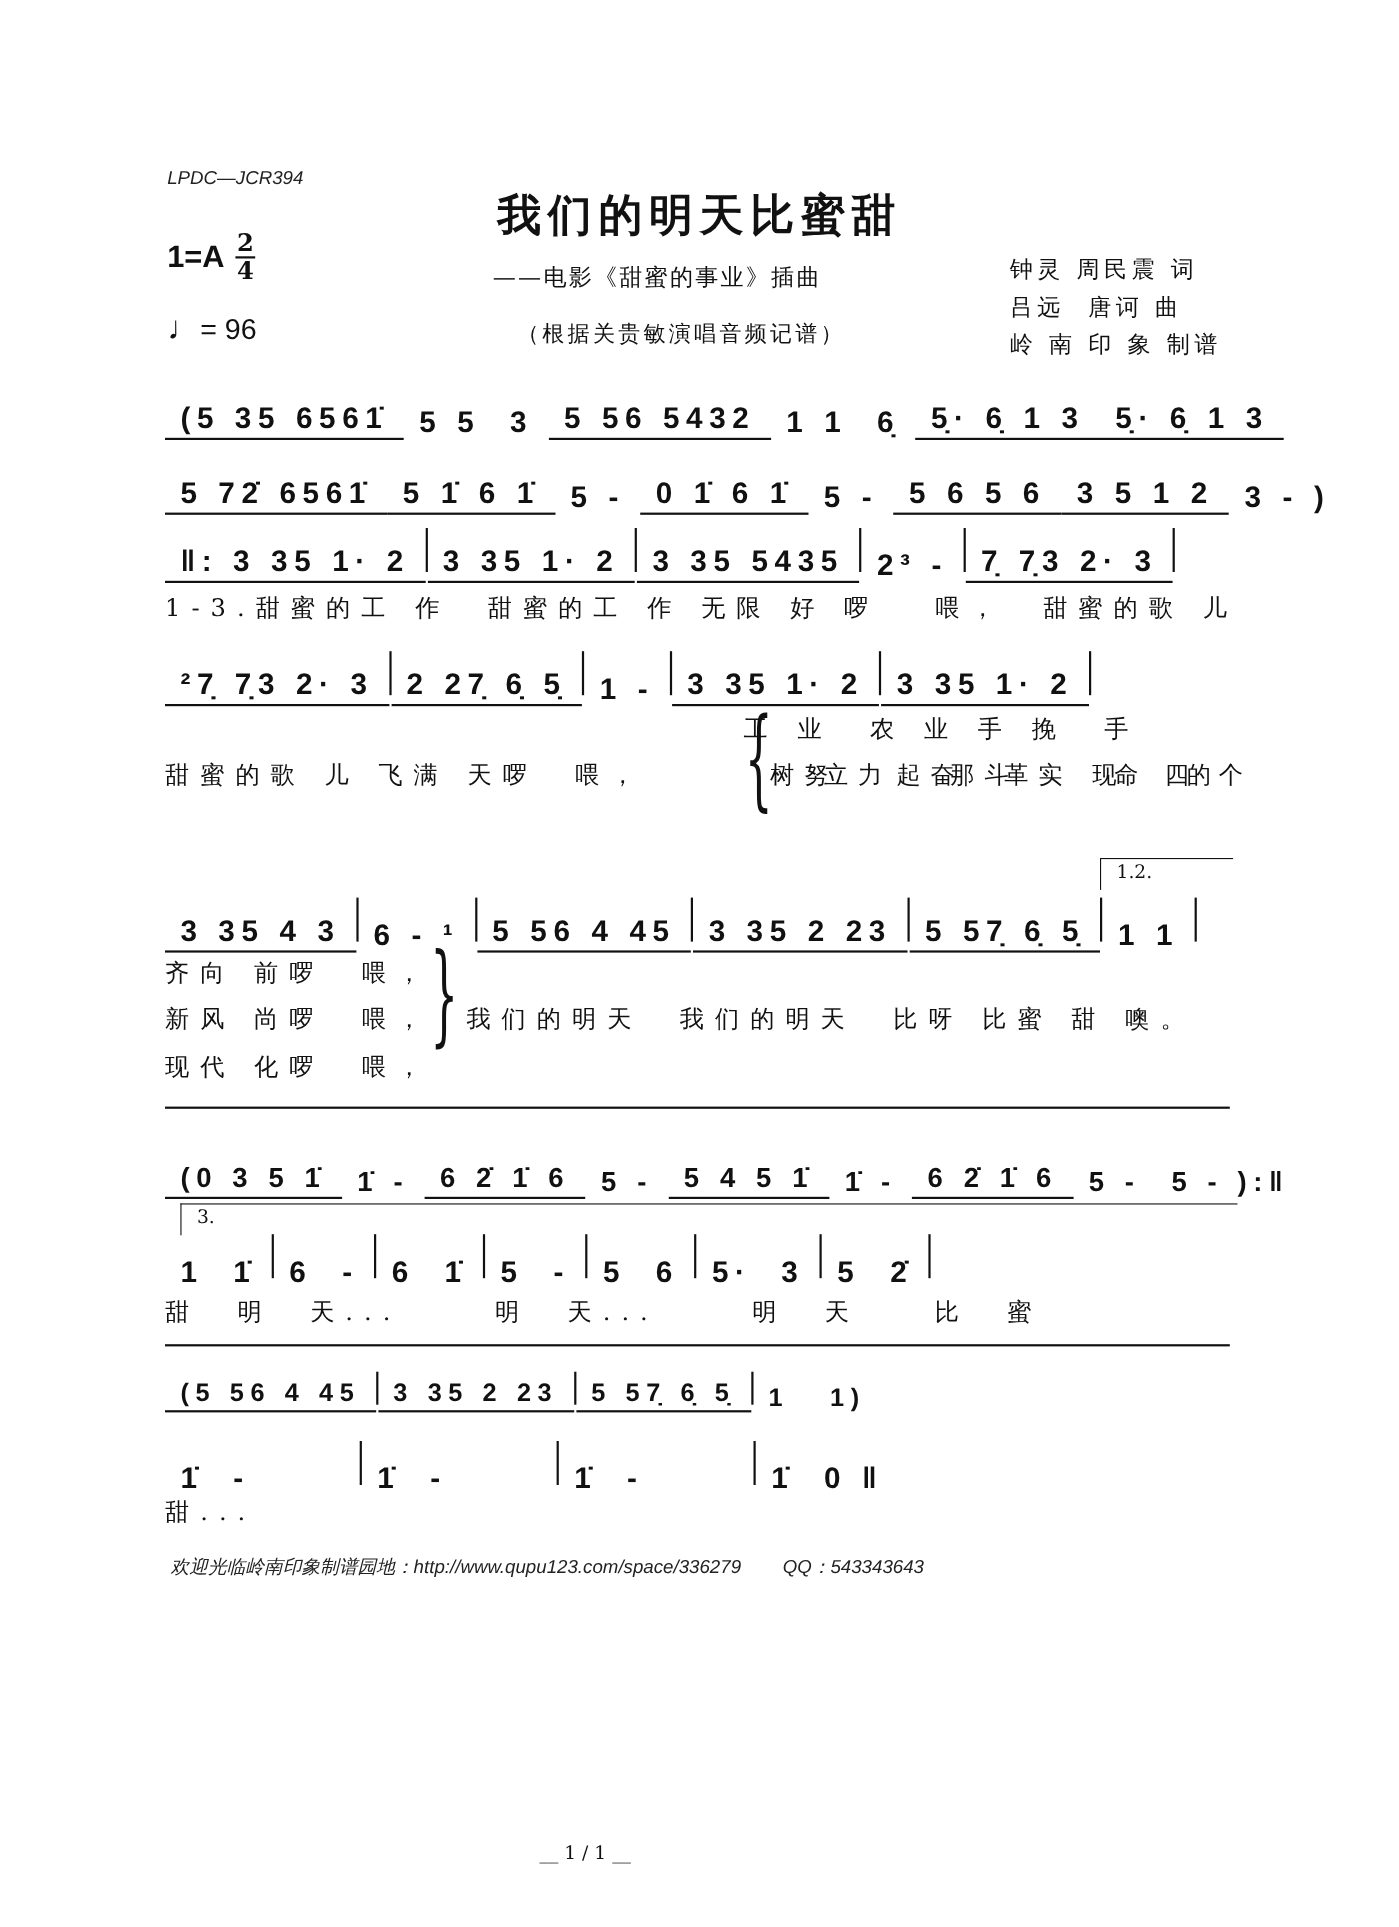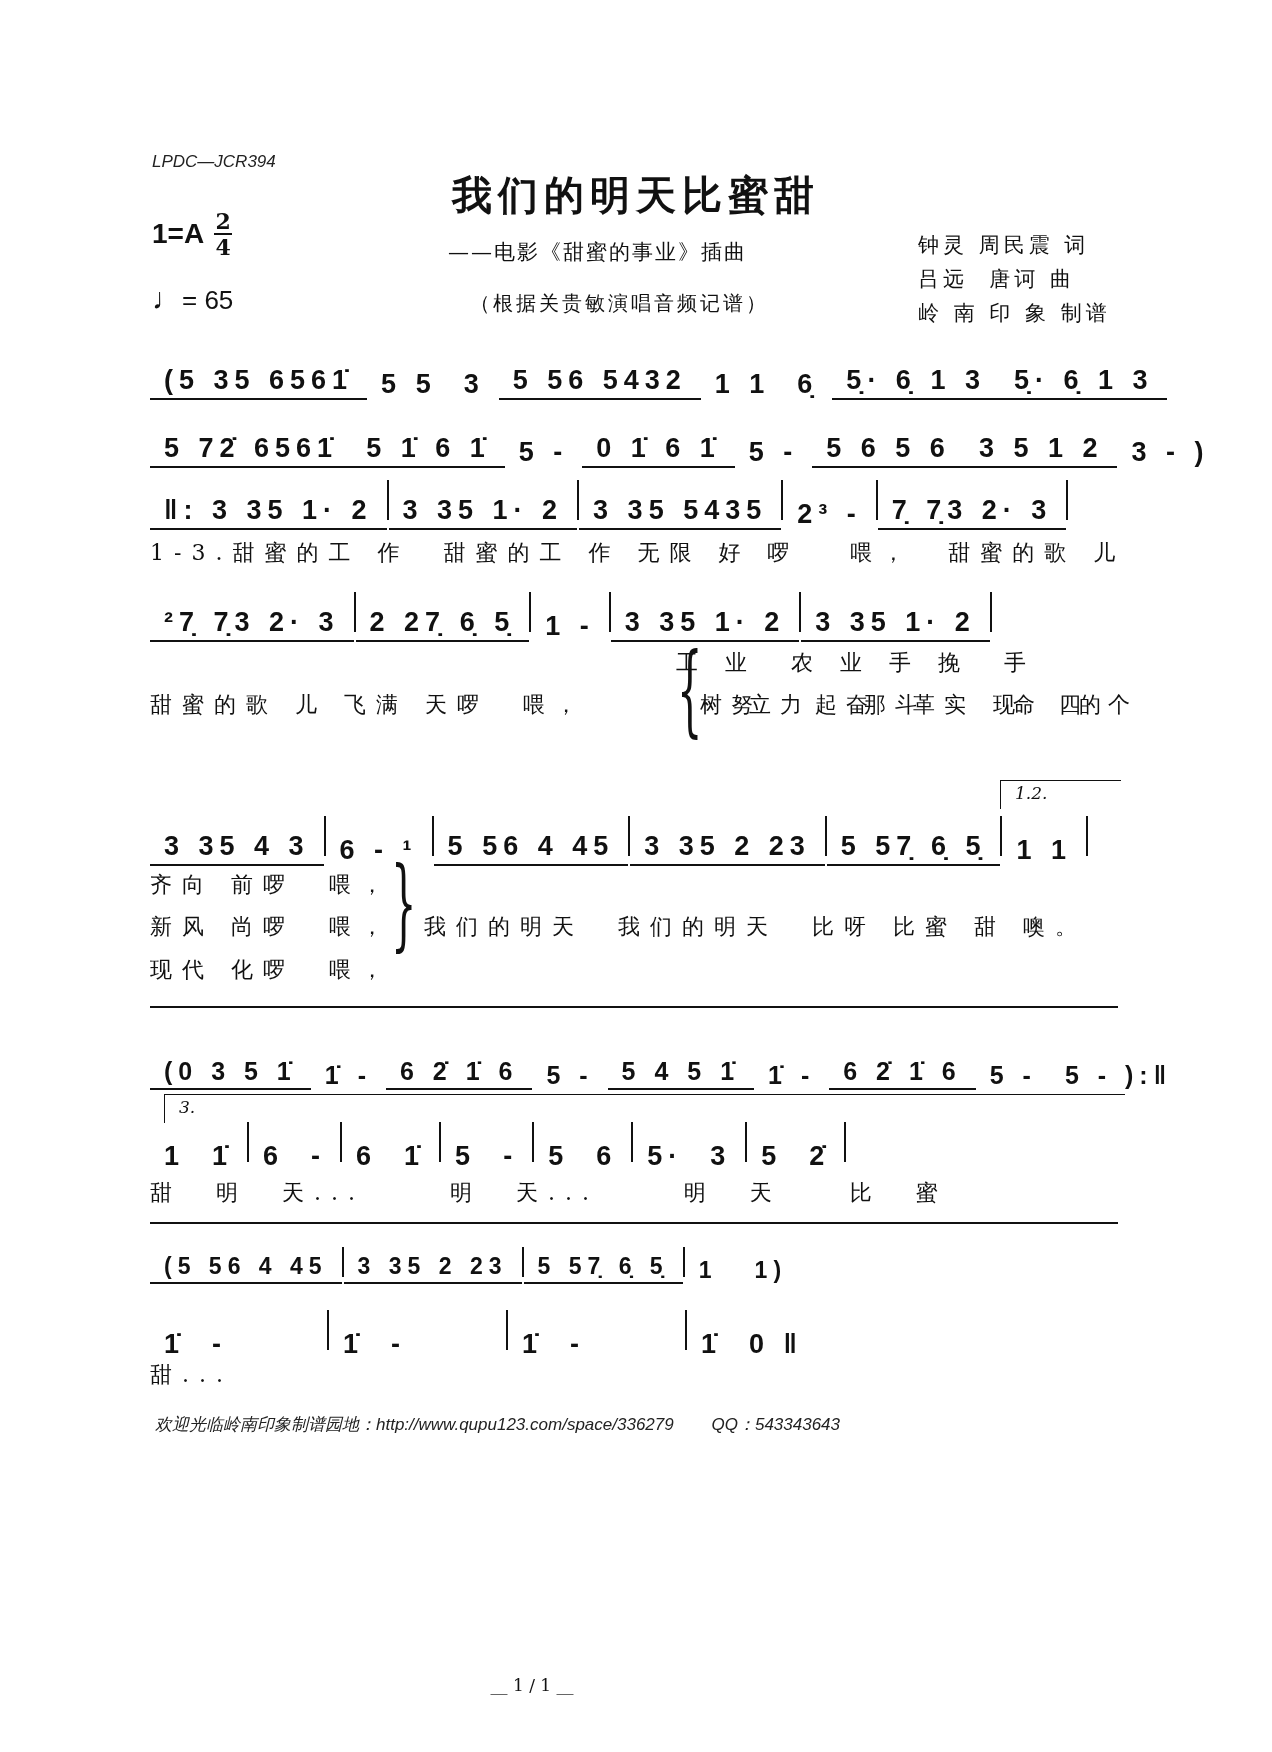--- a/index.html
+++ b/index.html
@@ -16,21 +16,21 @@
   .credits div { white-space: pre; }
 
   .staff { position: absolute; left: 150px; width: 980px; height: 60px; }
   .measure-row { display: flex; align-items: flex-end; height: 100%; font-family: "Liberation Sans", sans-serif; font-weight: bold; font-size: 27px; }
   .m { display:flex; align-items:flex-end; padding: 0 14px; white-space: pre; position: relative; }
   .bar { width: 2px; height: 40px; background: #111; align-self: center; }
   .note-txt { letter-spacing: 6px; }
   .u1 { border-bottom: 2px solid #111; padding-bottom: 2px; }
   .lyric { position: absolute; left: 150px; font-family: "DejaVu Serif", serif; font-size: 22px; letter-spacing: 10px; white-space: pre; }
   .volta { position: absolute; border-top: 1.5px solid #111; border-left: 1.5px solid #111; height: 28px; }
-  .volta span { font-family: "DejaVu Serif", serif; font-style: italic; font-size: 17px; position: absolute; left: 14px; top: 2px; }
+  .volta span { font-family: "DejaVu Serif", serif; font-size: 17px; position: absolute; left: 14px; top: 2px; }
   .hr { position: absolute; height: 2px; background: #111; }
   .brace { position:absolute; font-family: "DejaVu Serif", serif; font-size: 100px; line-height: 100px; color:#111; transform: scaleX(0.4); }
   .footer { left: 155px; top: 1412px; font-family: "Liberation Sans", sans-serif; font-style: italic; font-size: 17px; line-height: 26px; color: #222; white-space: pre; }
   .pageno { left: 0; width: 1064px; top: 1675px; text-align: center; font-family: "DejaVu Serif", serif; font-size: 17px; }
 </style>
 </head>
 <body>
 
 <div class="abs catalog">LPDC—JCR394</div>
 <div class="abs title">我们的明天比蜜甜</div>
@@ -39,21 +39,21 @@
 
 <div class="abs key">
   <span>1=A</span>
   <span class="timesig">
     <span>2</span>
     <span style="border-top:2px solid #111;width:18px;height:0;margin:1px 0;"></span>
     <span>4</span>
   </span>
 </div>
 <div class="abs tempo">
-  <span style="font-size:30px;">♩</span><span>= 65</span>
+  <span style="font-size:30px;">♩</span><span>= 96</span>
 </div>
 <div class="abs credits">
   <div>钟灵 周民震 词</div>
   <div>吕远  唐诃 曲</div>
   <div>岭 南 印 象 制谱</div>
 </div>
 
 <div class="staff" style="top:340px;">
   <div class="measure-row">
     <span class="m note-txt u1">(5 35 6561̇</span>

